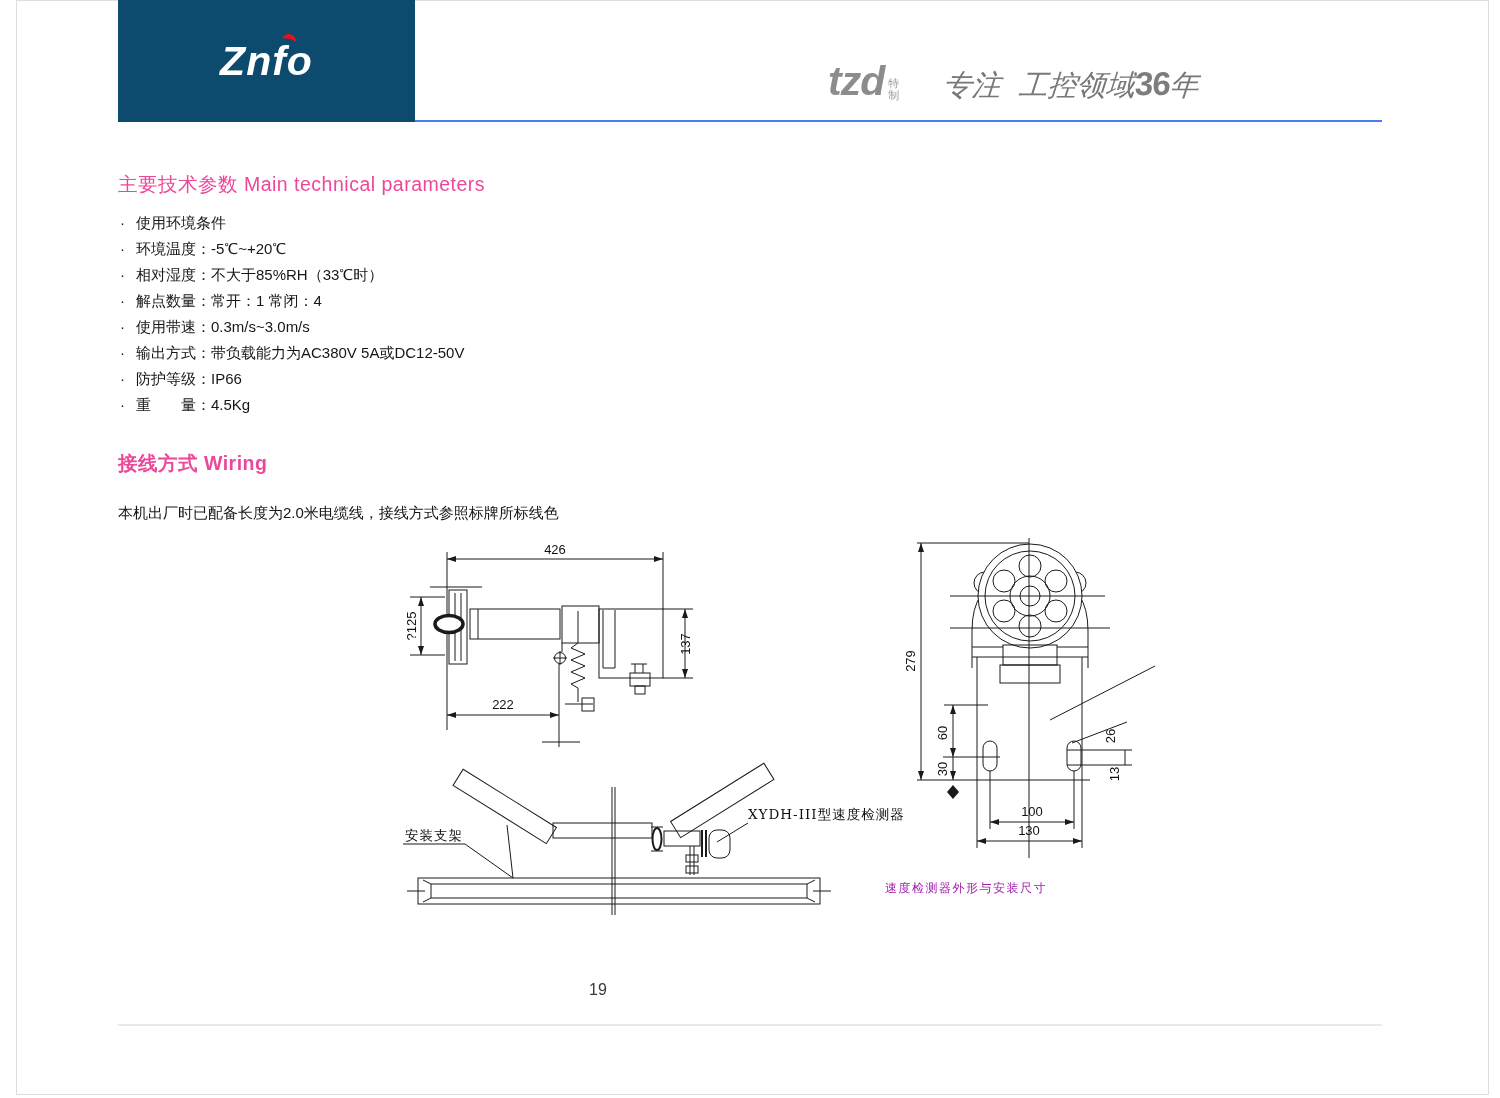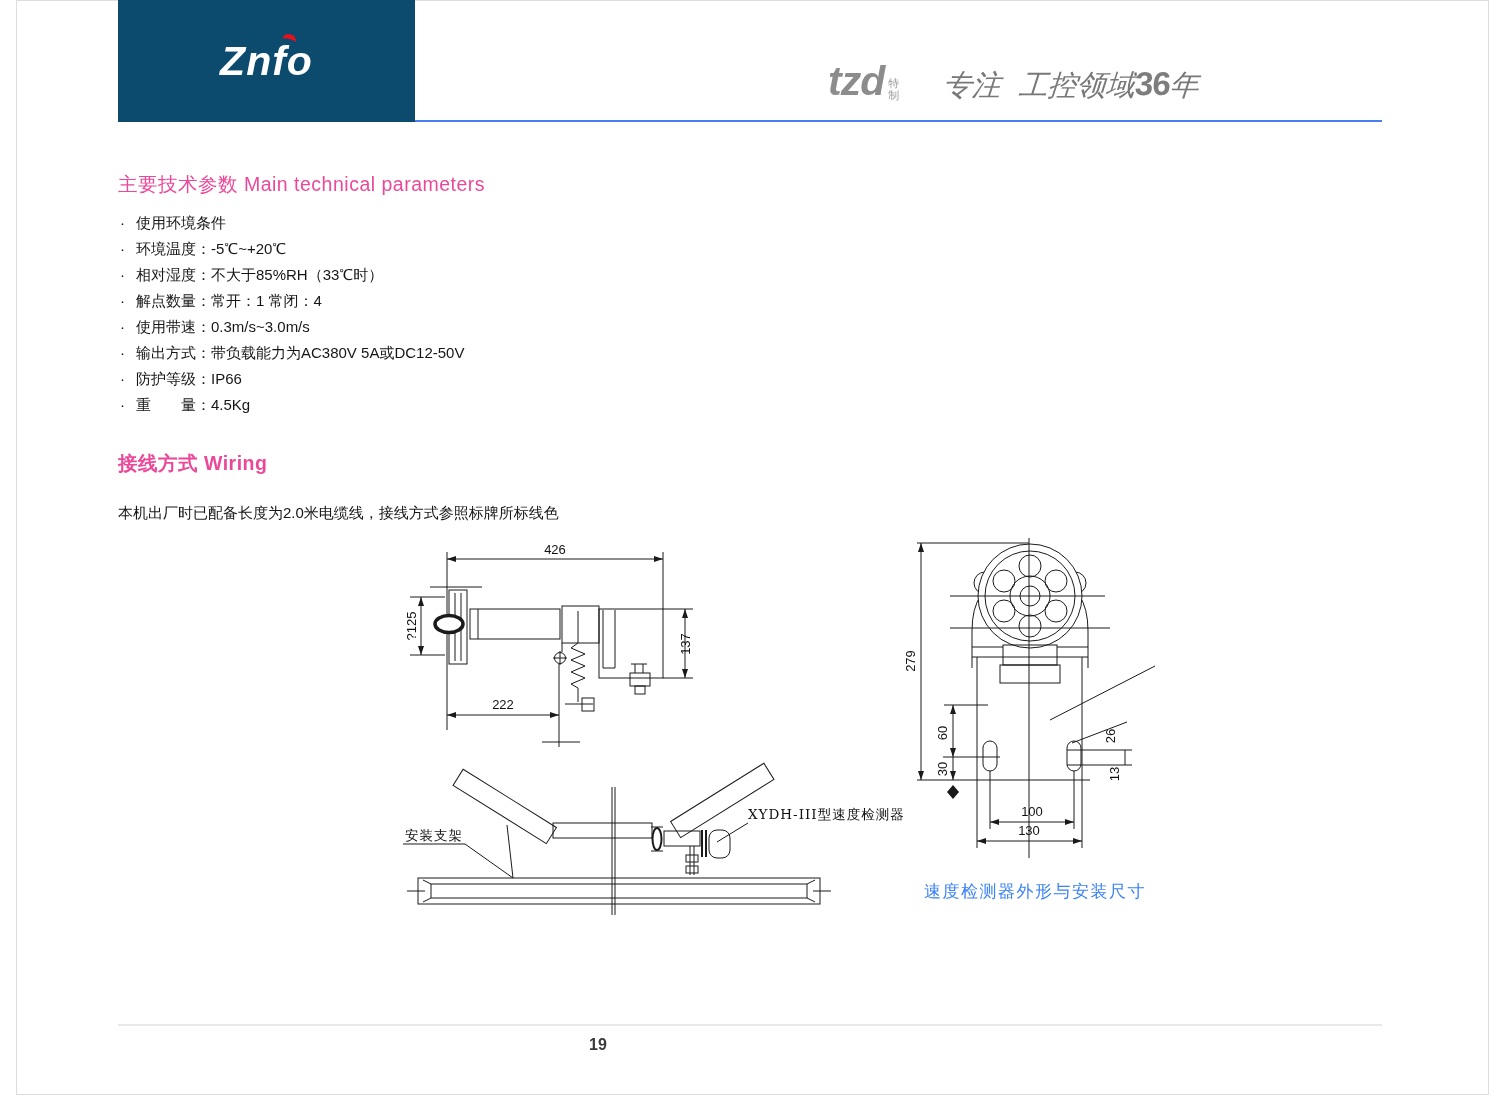--- a/index.html
+++ b/index.html
@@ -37,24 +37,24 @@
   .brand-tezhi span{display:block;}
   .slogan{margin-left:44px;font-family:"DejaVu Serif",serif;font-style:italic;color:#787878;font-size:29px;transform:skewX(-4deg);white-space:nowrap;}
   .slogan .sp{margin-right:18px;}
   .slogan-num{font-family:"Liberation Sans",sans-serif;font-style:normal;font-weight:900;font-size:33px;color:#7d7d7d;letter-spacing:-1px;}
   
   .sec-title{color:#ec4899;font-size:19.5px;letter-spacing:0.5px;}
   .param-list{left:120px;top:210px;font-size:15px;line-height:26px;color:#161616;}
   .p-row{display:flex;}
   .p-row .bullet{width:16px;color:#161616;}
   .wiring-body{left:118px;top:492px;font-size:15px;color:#161616;margin-top:12px;}
-  .caption{left:924px;top:880px;font-size:17px;letter-spacing:1.5px;color:#3b82f6;}
+  .caption{left:885px;top:880px;font-size:12px;letter-spacing:1.5px;color:#a21caf;}
   
   .footer-line{left:118px;top:1024px;width:1264px;height:2px;background:#e9e9e9;}
-  .page-num{left:0;top:1036px;width:1196px;text-align:center;font-size:16px;color:#3a3a3a;font-weight:bold;}
+  .page-num{left:0;top:981px;width:1196px;text-align:center;font-size:16px;color:#3a3a3a;}
   
   svg{overflow:visible;}
   svg line,svg rect,svg path,svg circle,svg ellipse,svg polyline{
     stroke:#1a1a1a;stroke-width:1;fill:none;
   }
   svg .fillw{fill:#ffffff;}
   svg .solid{fill:#1a1a1a;stroke:none;}
   svg .bold{stroke-width:3.5;}
   svg .mid{stroke-width:2;}
   svg text{

